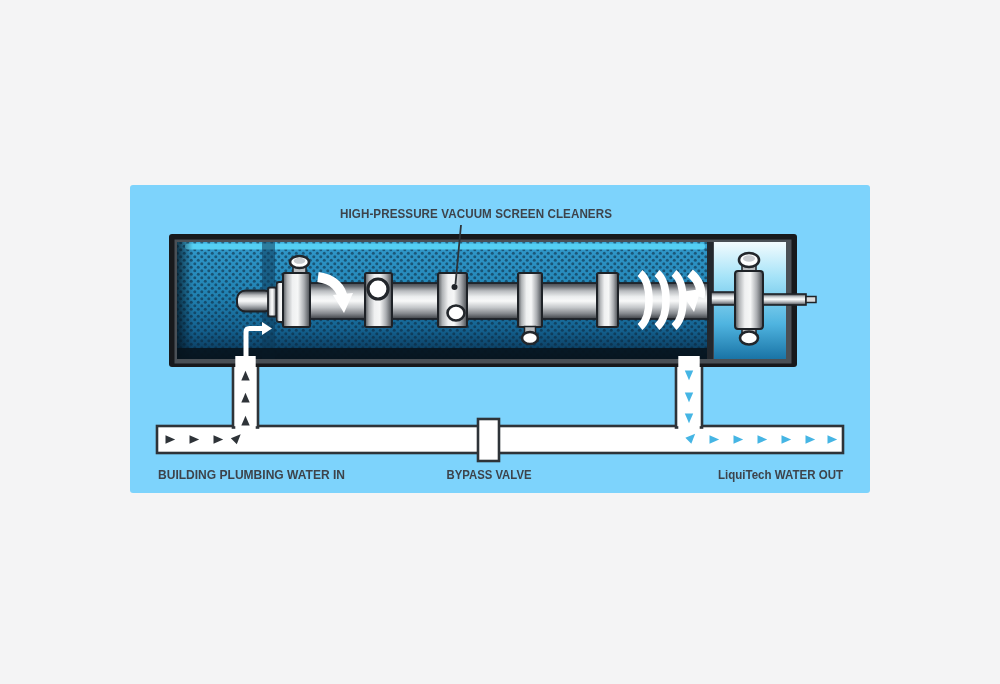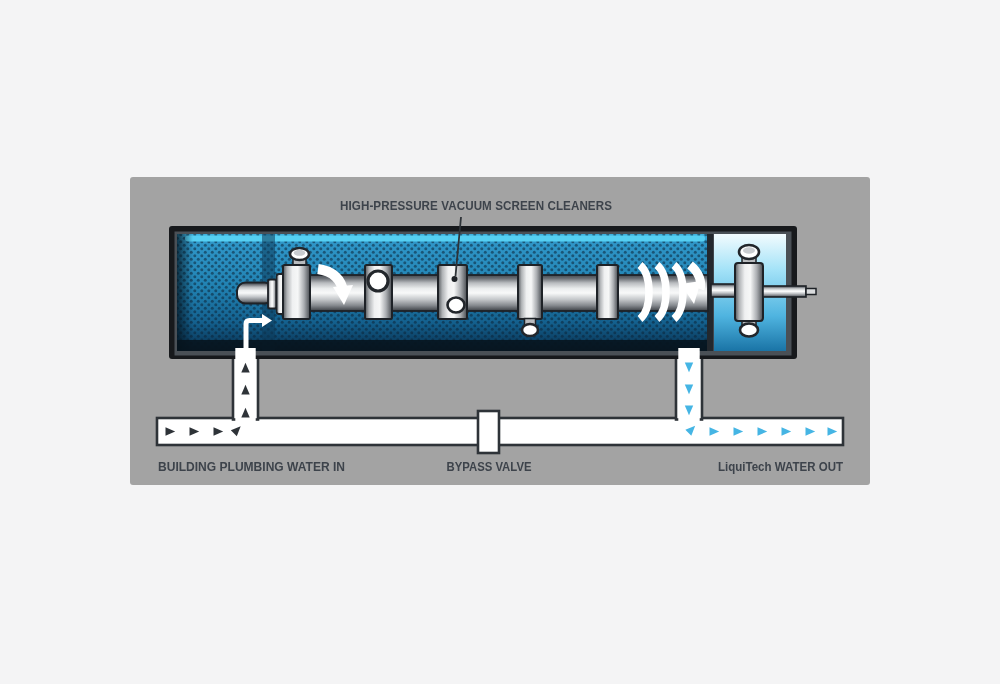--- a/index.html
+++ b/index.html
@@ -3,23 +3,23 @@
 <meta charset="utf-8">
 <style>
   html,body{margin:0;padding:0;}
   body{
     width:1000px;height:684px;
     background:#f4f4f5;
     font-family:"Liberation Sans", sans-serif;
     position:relative;overflow:hidden;
   }
   .panel{
-    position:absolute;left:130px;top:177px;
+    position:absolute;left:130px;top:185px;
     width:740px;height:308px;
-    background:#a3a3a3;
+    background:#7dd3fc;
     border-radius:3px;
   }
   svg{display:block;}
   text{
     font-family:"Liberation Sans", sans-serif;
     font-weight:bold;
     fill:#3d434b;
   }
   .title-text{font-size:13px;letter-spacing:0.1px;}
   .pipe-label{font-size:12.4px;}

